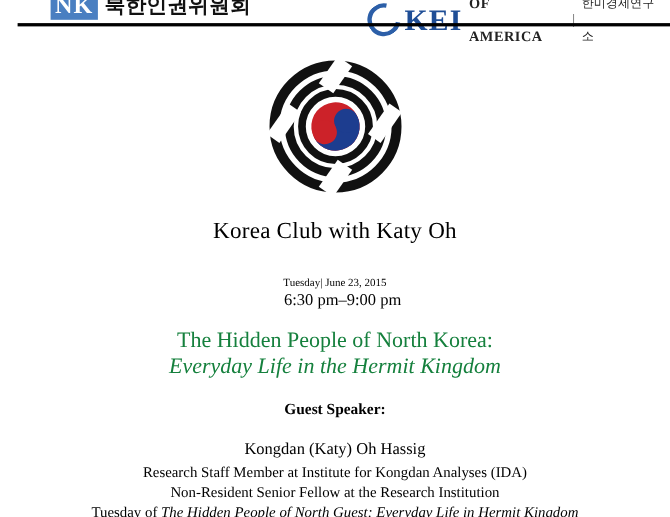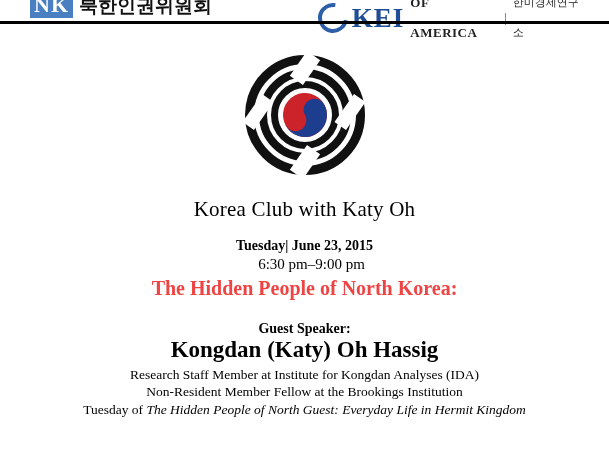--- a/index.html
+++ b/index.html
@@ -14,20 +14,21 @@
     color: #000000;
     overflow: hidden;
     position: relative;
   }
 
   
   .header {
     position: relative;
     height: 26px;
     width: 589px;
+    margin-left: 16px;
   }
   .logo-left {
     position: absolute;
     left: 30px;
     top: -8px;
     display: flex;
     align-items: center;
   }
   .nk-box {
     background: #4a7fc1;
@@ -175,48 +176,48 @@
   
   .center { text-align: center; }
 
   .event-title {
     margin-top: 22px;
     font-size: 21px;
     font-weight: normal;
     letter-spacing: 0.2px;
   }
   .event-date {
-    margin-top: 16px;
-    font-size: 14px;
-    font-weight: bold;
+    margin-top: 30px;
+    font-size: 10px;
+    font-weight: normal;
   }
   .event-time {
     margin-top: 2px;
     font-size: 15px;
     padding-left: 14px;
   }
   .talk-title {
-    margin-top: 4px;
+    margin-top: 16px;
     font-size: 20px;
-    font-weight: bold;
-    color: #ef4444;
+    font-weight: normal;
+    color: #15803d;
     line-height: 1.18;
   }
   .talk-title .line2 {
     font-style: italic;
   }
   .guest-label {
     margin-top: 20px;
     font-size: 14px;
     font-weight: bold;
   }
   .speaker-name {
-    margin-top: 0;
-    font-size: 23px;
-    font-weight: bold;
+    margin-top: 20px;
+    font-size: 15px;
+    font-weight: normal;
   }
   .speaker-aff {
     margin-top: 3px;
     font-size: 13.5px;
     line-height: 1.32;
   }
   .speaker-aff .ital { font-style: italic; }
 </style>
 </head>
 <body>
@@ -256,25 +257,26 @@
   </div>
 </div>
 
 <div class="center event-title">Korea Club with Katy Oh</div>
 
 <div class="center event-date">Tuesday| June 23, 2015</div>
 <div class="center event-time">6:30 pm–9:00 pm</div>
 
 <div class="center talk-title">
   <div>The Hidden People of North Korea:</div>
+  <div class="line2">Everyday Life in the Hermit Kingdom</div>
 </div>
 
 <div class="center guest-label">Guest Speaker:</div>
 
 <div class="center speaker-name">Kongdan (Katy) Oh Hassig</div>
 
 <div class="center speaker-aff">
   <div>Research Staff Member at Institute for Kongdan Analyses (IDA)</div>
-  <div>Non-Resident Member Fellow at the Brookings Institution</div>
+  <div>Non-Resident Senior Fellow at the Research Institution</div>
   <div>
     <span>Tuesday of </span><span class="ital">The Hidden People of North Guest: Everyday Life in Hermit Kingdom</span>
   </div>
 </div>
 
 </body></html>

